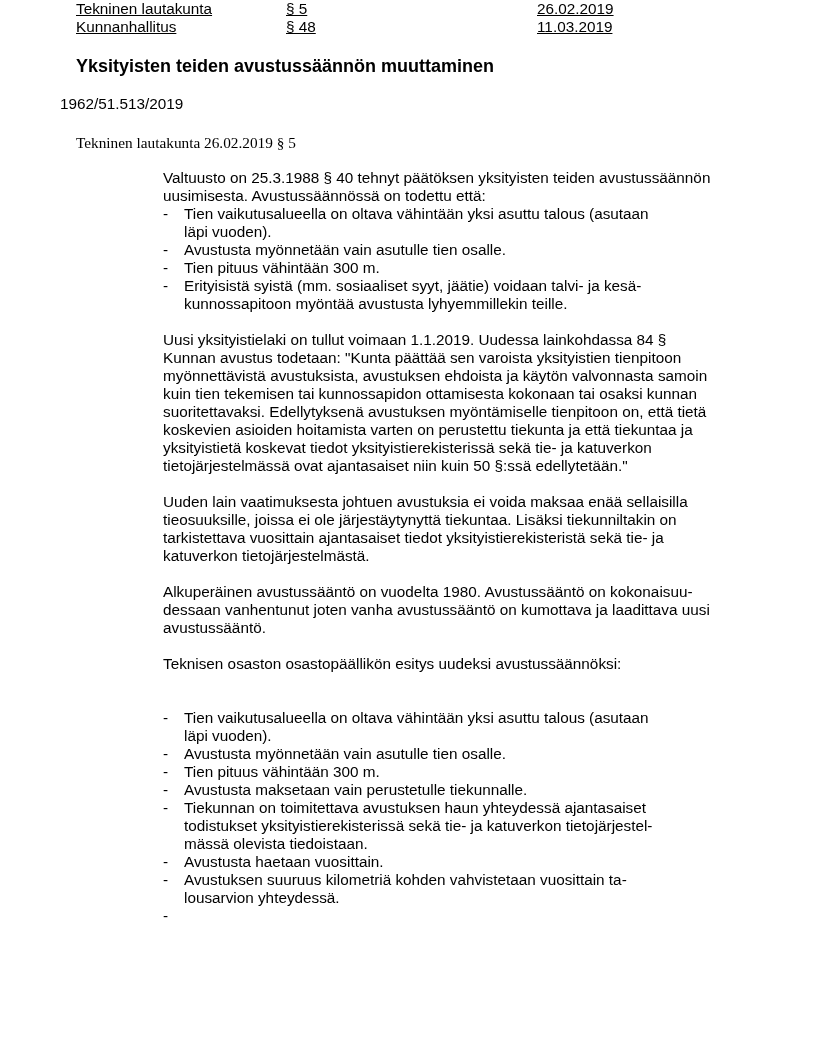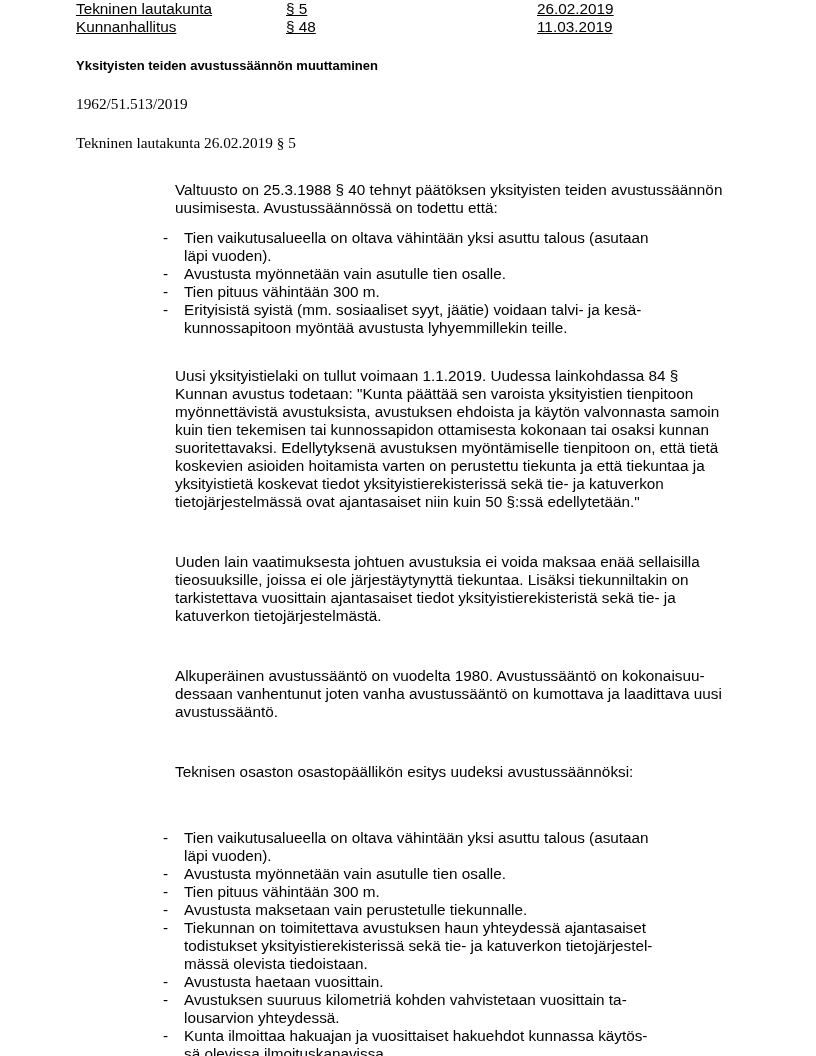--- a/index.html
+++ b/index.html
@@ -8,26 +8,26 @@
     font-family: "Liberation Sans", sans-serif; color: #000;
     font-size: 15.3px; line-height: 18px;
   }
   .hdr-row { position: absolute; left: 76px; height: 18px; white-space: nowrap; }
   .hdr-row span { position: absolute; top: 0; text-decoration: underline; }
   .c1 { left: 0; }
   .c2 { left: 210px; }
   .c3 { left: 445px; margin-left: 16px; }
   #title {
     position: absolute; left: 76px; top: 55px;
-    font-weight: bold; font-size: 13px; line-height: 22px; white-space: nowrap;
+    font-weight: bold; font-size: 18px; line-height: 22px; white-space: nowrap;
   }
-  #docnum { position: absolute; left: 76px; top: 95px; white-space: nowrap; font-family: Liberation Serif, serif; }
+  #docnum { position: absolute; left: 60px; top: 95px; white-space: nowrap; }
   #board-ref { position: absolute; left: 76px; top: 134px; white-space: nowrap; font-family: Liberation Serif, serif; }
   #body { position: absolute; left: 163px; top: 169px; width: 600px; }
-  .para { margin: 12px; white-space: pre-line; }
+  .para { margin: 0; white-space: pre-line; }
   .gap { height: 18px; }
   .list { margin: 0; padding: 0; list-style: none; }
   .list li { position: relative; padding-left: 21px; white-space: pre-line; }
   .list li .dash { position: absolute; left: 0; top: 0; }
 </style>
 </head>
 <body>
 
 <div class="hdr-row" style="top:0px;">
   <span class="c1">Tekninen lautakunta</span>
@@ -82,17 +82,16 @@
 läpi vuoden).</span></li>
     <li><span class="dash">-</span><span>Avustusta myönnetään vain asutulle tien osalle.</span></li>
     <li><span class="dash">-</span><span>Tien pituus vähintään 300 m.</span></li>
     <li><span class="dash">-</span><span>Avustusta maksetaan vain perustetulle tiekunnalle.</span></li>
     <li><span class="dash">-</span><span>Tiekunnan on toimitettava avustuksen haun yhteydessä ajantasaiset
 todistukset yksityistierekisterissä sekä tie- ja katuverkon tietojärjestel-
 mässä olevista tiedoistaan.</span></li>
     <li><span class="dash">-</span><span>Avustusta haetaan vuosittain.</span></li>
     <li><span class="dash">-</span><span>Avustuksen suuruus kilometriä kohden vahvistetaan vuosittain ta-
 lousarvion yhteydessä.</span></li>
-    <li><span class="dash">-</span><span>Kunta ilmoittaa hakuajan ja vuosittaiset hakuehdot kunnassa käytös-
-sä olevissa ilmoituskanavissa.</span></li>
+    <li><span class="dash">-</span></li>
   </ul>
   <div class="gap"></div>
 </div>
 
 </body></html>

